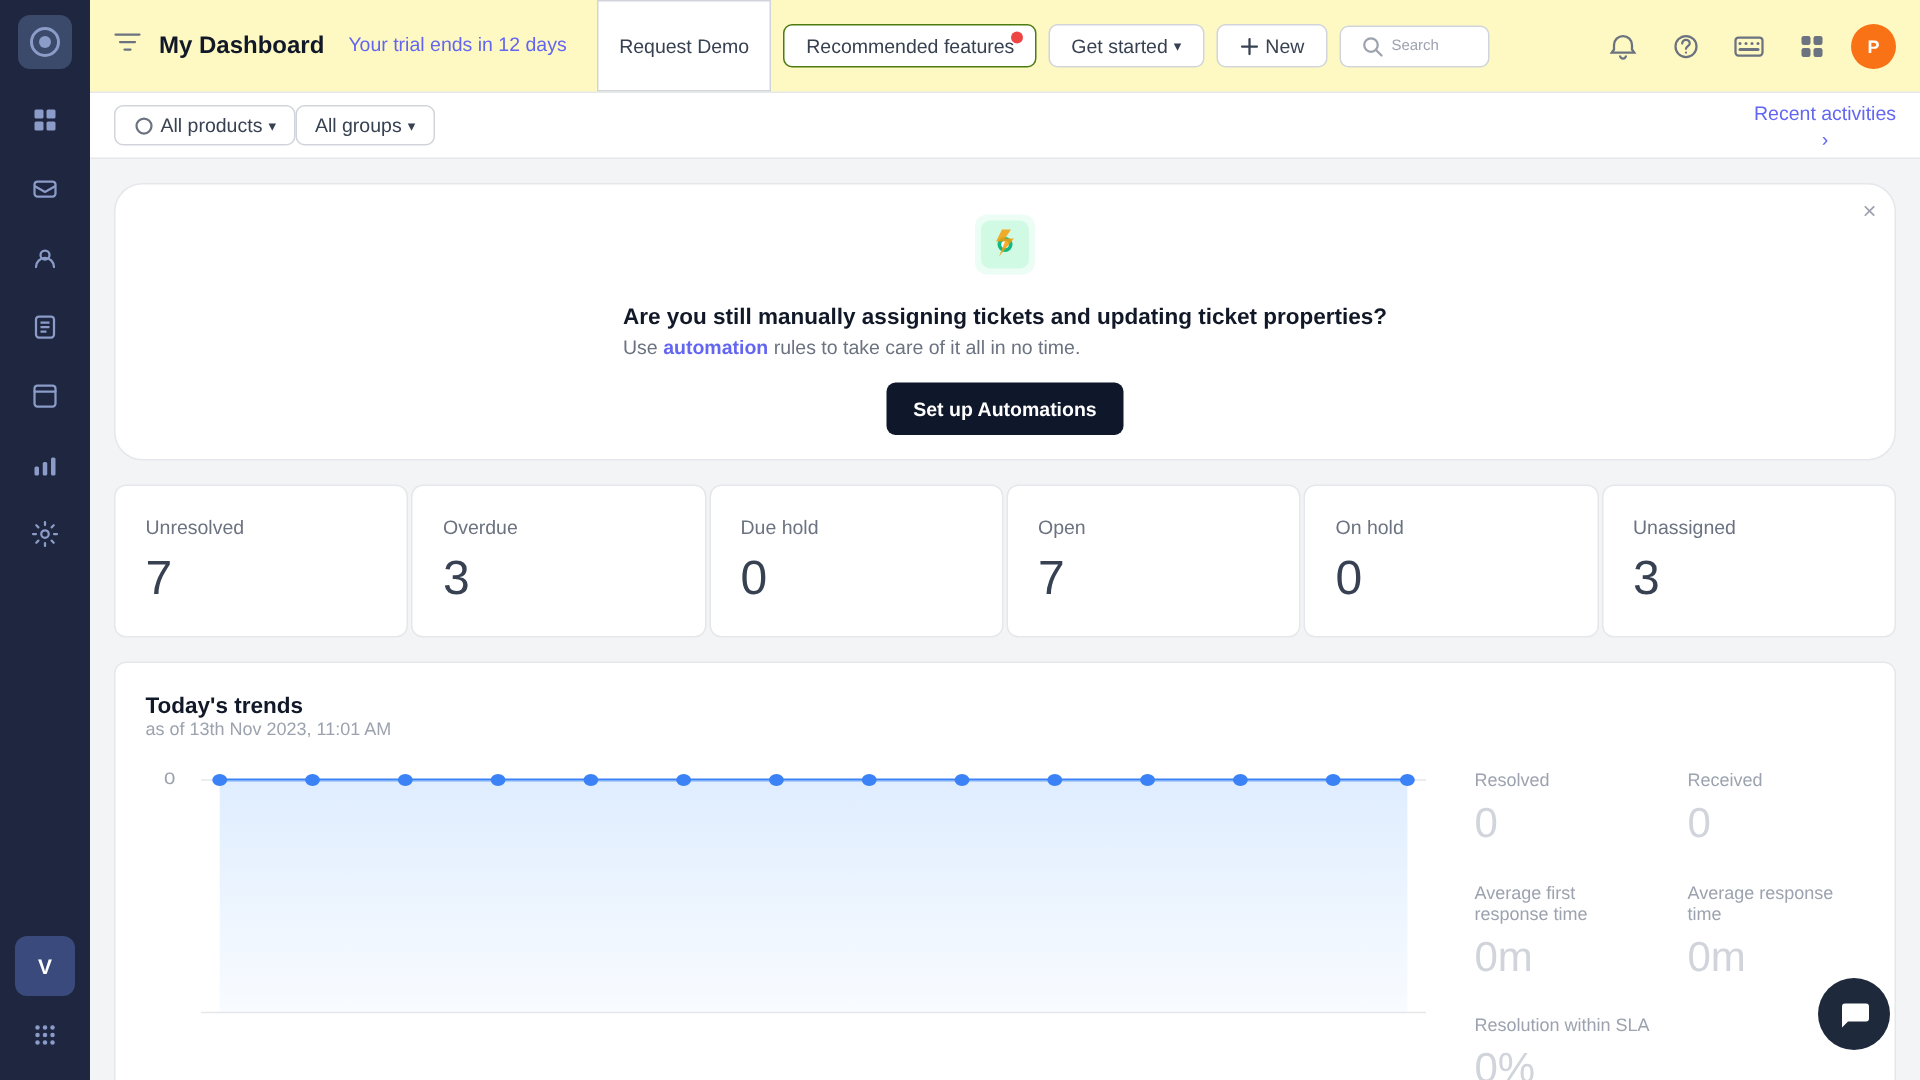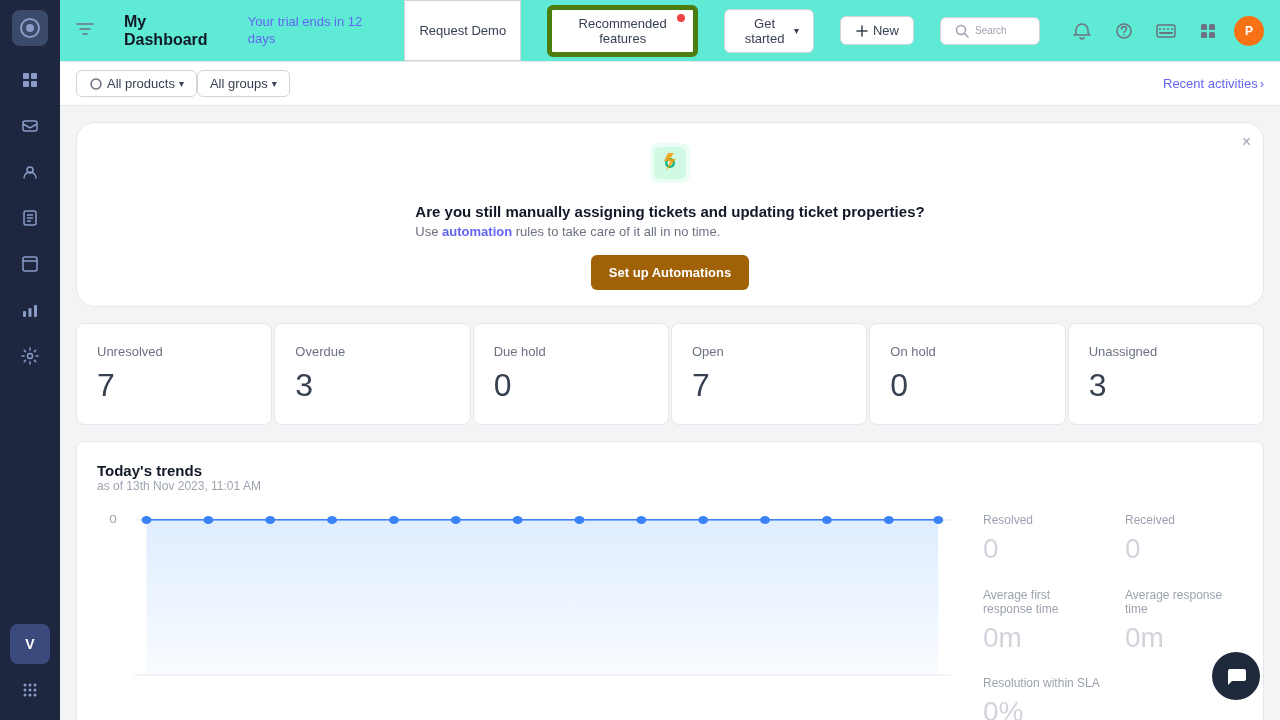--- a/index.html
+++ b/index.html
@@ -55,27 +55,27 @@
     .main {
       flex: 1;
       display: flex;
       flex-direction: column;
       height: 720px;
       overflow: hidden;
     }
 
     
     .navbar {
-      background: #5eead4;
+      background: #fef9c3;
       border-bottom: 1px solid #e5e7eb;
       height: 62px;
       display: flex;
       align-items: center;
       padding: 0 16px;
-      gap: 26px;
+      gap: 8px;
       flex-shrink: 0;
     }
     .navbar-filter-icon {
       color: #6b7280;
       font-size: 16px;
       cursor: pointer;
       margin-right: 4px;
     }
     .navbar-title {
       font-size: 16px;
@@ -94,21 +94,21 @@
       border: 1px solid #d1d5db;
       background: #fff;
       border-radius: 0;
       padding: 22px 14px;
       font-size: 13px;
       color: #374151;
       cursor: pointer;
       white-space: nowrap;
     }
     .navbar-btn-recommended {
-      border: 5px solid #4d7c0f;
+      border: 1px solid #4d7c0f;
       background: #fff;
       border-radius: 6px;
       padding: 6px 14px;
       font-size: 13px;
       color: #374151;
       cursor: pointer;
       position: relative;
       display: flex; align-items: center; gap: 4px;
     }
     .red-dot {
@@ -184,21 +184,21 @@
       font-size: 13px;
       color: #374151;
       cursor: pointer;
       display: flex; align-items: center; gap: 4px;
     }
     .recent-link {
       margin-left: auto;
       color: #6366f1;
       font-size: 13px;
       cursor: pointer;
-      display: flex; align-items: center; gap: 2px;
+      display: flex; align-items: center; gap: 2px; flex-direction: column;
     }
 
     
     .content {
       flex: 1;
       overflow-y: auto;
       padding: 16px;
       background: #f3f4f6;
     }
 
@@ -228,21 +228,21 @@
     }
     .banner-title span {
       font-weight: 700;
     }
     .banner-desc {
       font-size: 13px;
       color: #6b7280;
     }
     .banner-desc strong { color: #6366f1; font-weight: 600; }
     .banner-btn {
-      background: #a16207;
+      background: #0f172a;
       color: #fff;
       border: none;
       border-radius: 6px;
       padding: 10px 18px;
       font-size: 13px;
       font-weight: 600;
       cursor: pointer;
       white-space: nowrap;
     }
     .banner-close {

